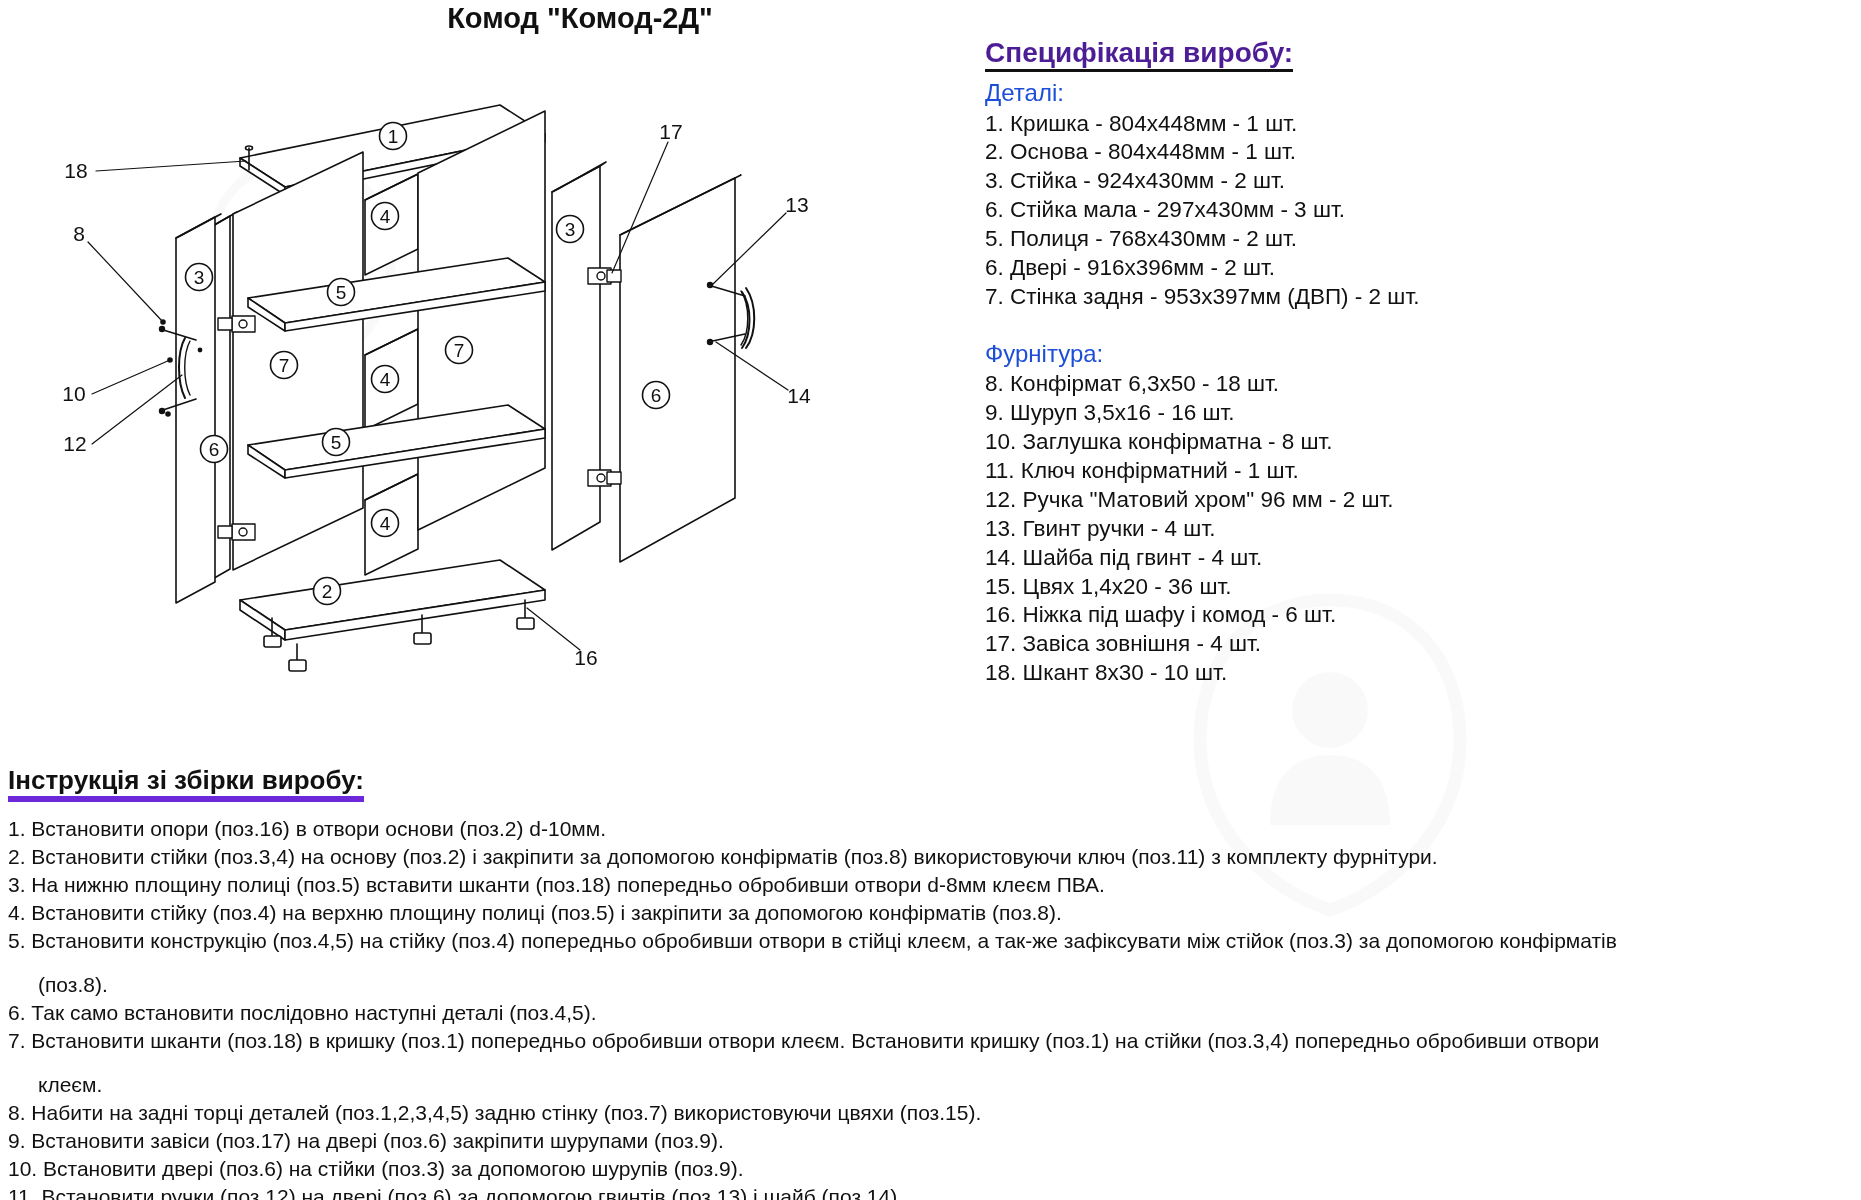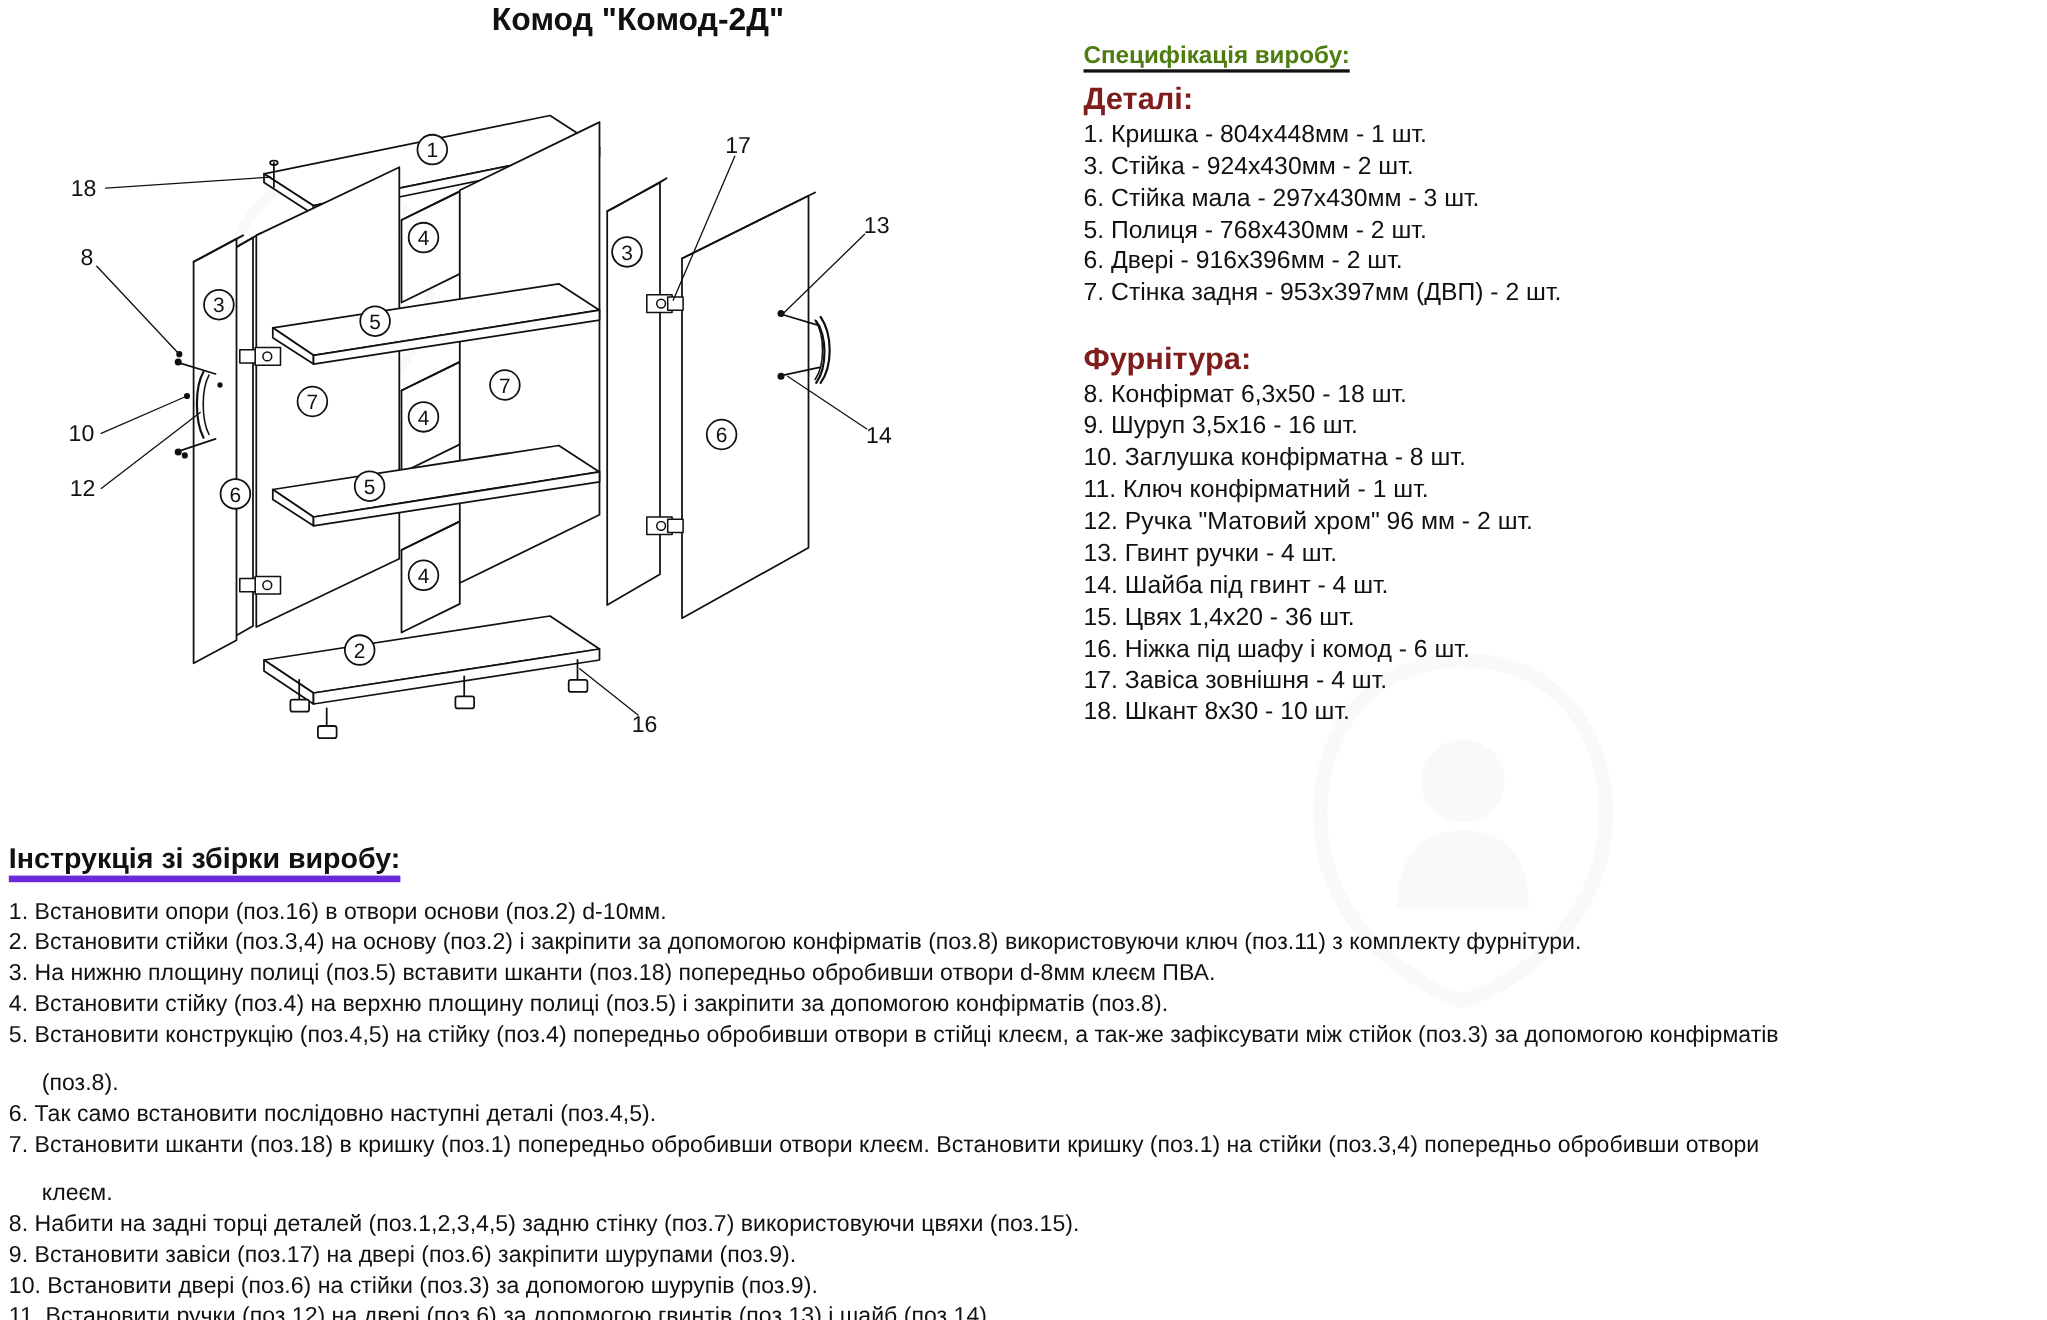--- a/index.html
+++ b/index.html
@@ -24,26 +24,26 @@
     text-align:center;
     font-size:29px; font-weight:bold; letter-spacing:0px;
     color:#111;
   }
 
   
   .spec {
     position:absolute; left:985px; top:38px; width:620px;
   }
   .spec-title {
-    font-size:22px; font-weight:bold; color:#4d7c0f;
+    font-size:28px; font-weight:bold; color:#4c1d95;
     border-bottom:3px solid #111; display:inline-block;
     padding-bottom:1px; margin-bottom:7px; line-height:1.08;
   }
   .spec-sub {
-    font-size:28px; font-weight:bold; color:#7f1d1d;
+    font-size:24px; font-weight:normal; color:#1d4ed8;
     margin:0 0 2px 0; line-height:1.18;
   }
   .spec-list { list-style:none; margin:0; padding:0; }
   .spec-list li {
     font-size:22.5px; line-height:1.285; color:#111; white-space:nowrap;
   }
   .spec-gap { height:28px; }
 
   
   .instr { position:absolute; left:8px; top:766px; width:1720px; }
@@ -307,20 +307,21 @@
           </g>
         </g>
     </svg>
   </div>
 
   <div class="spec">
     <div class="spec-title">Специфікація виробу:</div>
     <div class="spec-sub">Деталі:</div>
     <ul class="spec-list" id="parts-list">
         <li>1. Кришка - 804х448мм - 1 шт.</li>
+        <li>2. Основа  - 804х448мм - 1 шт.</li>
         <li>3. Стійка - 924х430мм - 2 шт.</li>
         <li>6. Стійка мала - 297х430мм - 3 шт.</li>
         <li>5. Полиця - 768х430мм - 2 шт.</li>
         <li>6. Двері - 916х396мм - 2 шт.</li>
         <li>7. Стінка задня - 953х397мм (ДВП) - 2 шт.</li>
       </ul>
     <div class="spec-gap"></div>
     <div class="spec-sub">Фурнітура:</div>
     <ul class="spec-list" id="hardware-list">
         <li>8. Конфірмат 6,3х50 - 18 шт.</li>

